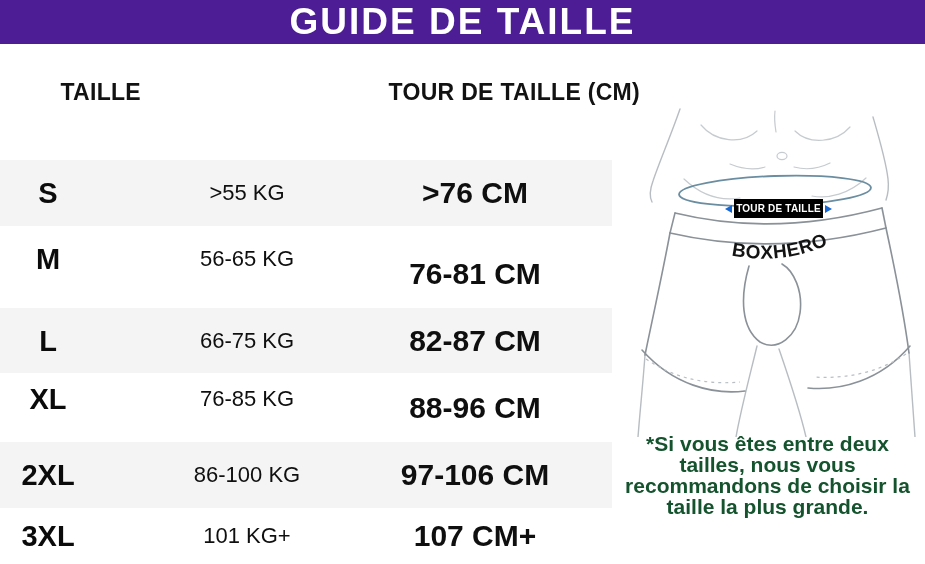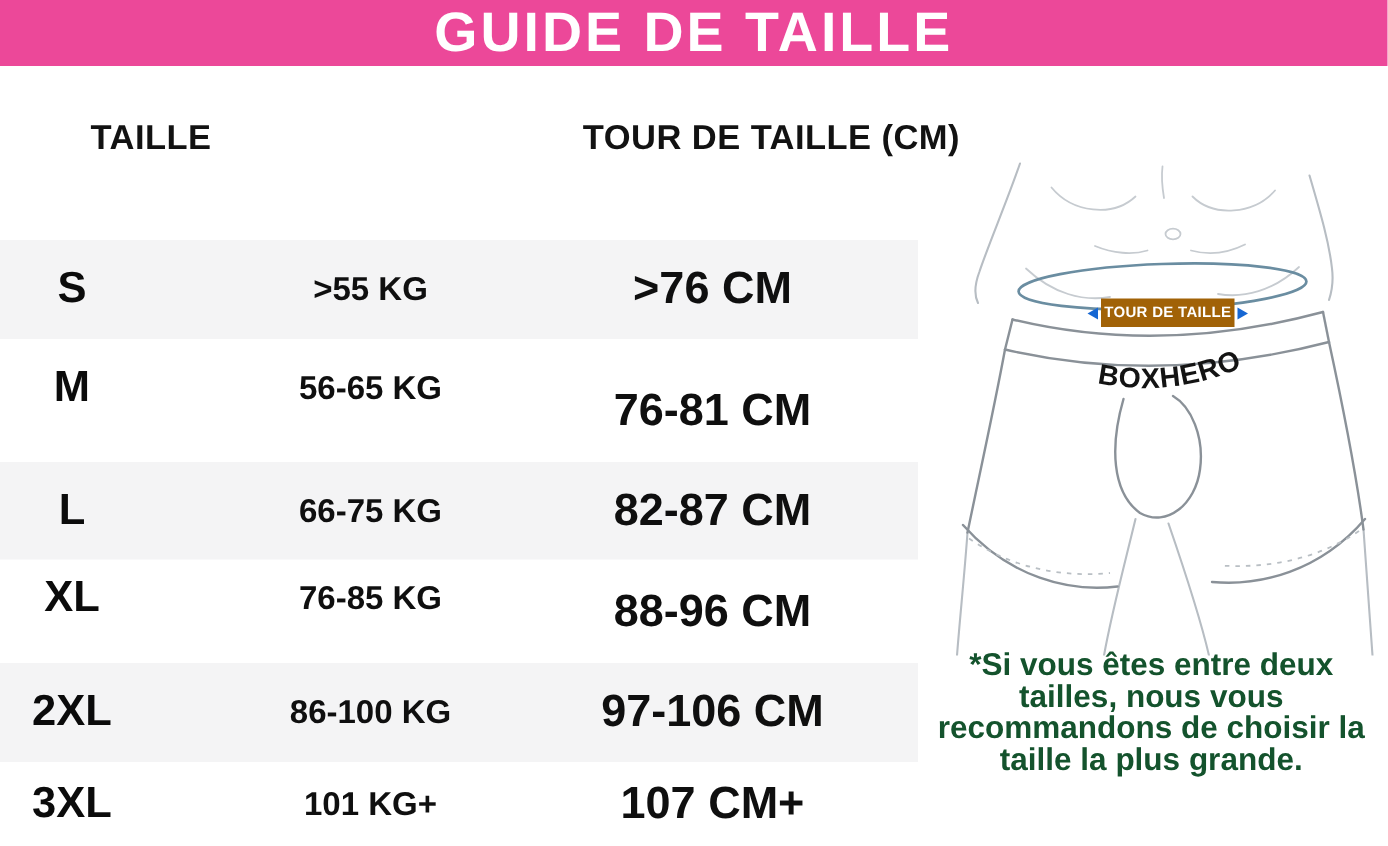--- a/index.html
+++ b/index.html
@@ -10,21 +10,21 @@
     background: #ffffff;
     font-family: "Liberation Sans", sans-serif;
     color: #0f0f0f;
     overflow: hidden;
   }
 
   
   .titlebar {
     position: absolute; top: 0; left: 0;
     width: 925px; height: 44px;
-    background: #ec4899;
+    background: #4c1d95;
     display: flex; align-items: center; justify-content: center;
   }
   .titlebar .title {
     color: #ffffff;
     font-size: 37px;
     font-weight: 800;
     letter-spacing: 2px;
     line-height: 1;
     transform: translateY(-1px);
   }
@@ -47,40 +47,40 @@
   .row { position: relative; width: 612px; }
   .row:nth-child(odd) { background: #f4f4f5; }
   .r0 { height: 66px; } .r1 { height: 82px; } .r2 { height: 65px; }
   .r3 { height: 69px; } .r4 { height: 66px; } .r5 { height: 56px; }
 
   .cell {
     position: absolute; top: 50%; transform: translateY(-50%);
     text-align: center; white-space: nowrap;
   }
   .cell.size   { left: 0;     width: 96px;  font-size: 29px; font-weight: 800; color: #0b0b0b; }
-  .cell.weight { left: 122px; width: 250px; font-size: 22px; font-weight: 700; }
+  .cell.weight { left: 122px; width: 250px; font-size: 22px; font-weight: 400; }
   .cell.waist  { left: 350px; width: 250px; font-size: 30px; font-weight: 700; }
   
   .r1 .size, .r1 .weight { top: calc(50% - 8px); }
   .r1 .waist             { top: calc(50% + 7px); }
   .r3 .size, .r3 .weight { top: calc(50% - 9px); }
 
   
   .diagram-svg { position: absolute; left: 618px; top: 103px; width: 302px; height: 334px; }
   .skin   { fill: none; stroke: #b7bdc3; stroke-width: 1.4; stroke-linecap: round; }
   .detail { fill: none; stroke: #c6cbd0; stroke-width: 1.2; stroke-linecap: round; }
   .cloth  { fill: none; stroke: #8a9198; stroke-width: 1.6; stroke-linecap: round; }
   .dash   { fill: none; stroke: #b9bfc4; stroke-width: 1.2; stroke-dasharray: 3 4; }
   .tape   { fill: none; stroke: #6a8da1; stroke-width: 1.8; }
   .brand-text { font-family: "Liberation Sans", sans-serif; font-size: 19px; font-weight: bold; fill: #131313; letter-spacing: 0.5px; }
 
   .measure-label {
     position: absolute; left: 734px; top: 199px;
     width: 89px; height: 19px;
-    background: #a16207;
+    background: #000000;
     color: #ffffff;
     font-size: 10px; font-weight: 700; letter-spacing: 0.2px;
     display: flex; align-items: center; justify-content: center;
     white-space: nowrap;
   }
   .measure-label::before {
     content: ""; position: absolute; left: -9px; top: 50%; transform: translateY(-50%);
     border-top: 4px solid transparent; border-bottom: 4px solid transparent;
     border-right: 7px solid #1667d3;
   }

